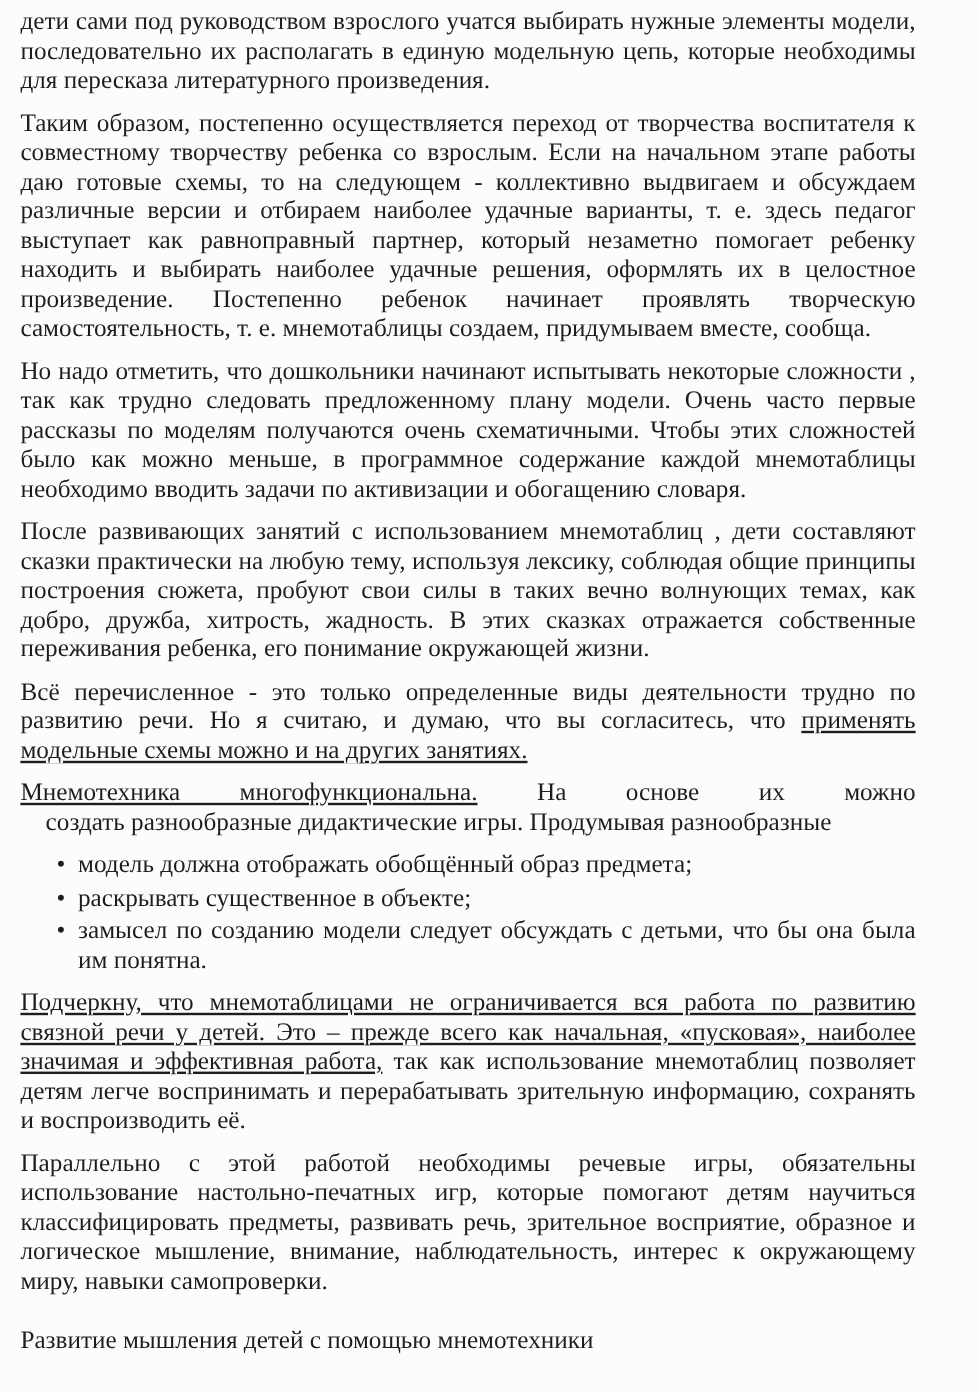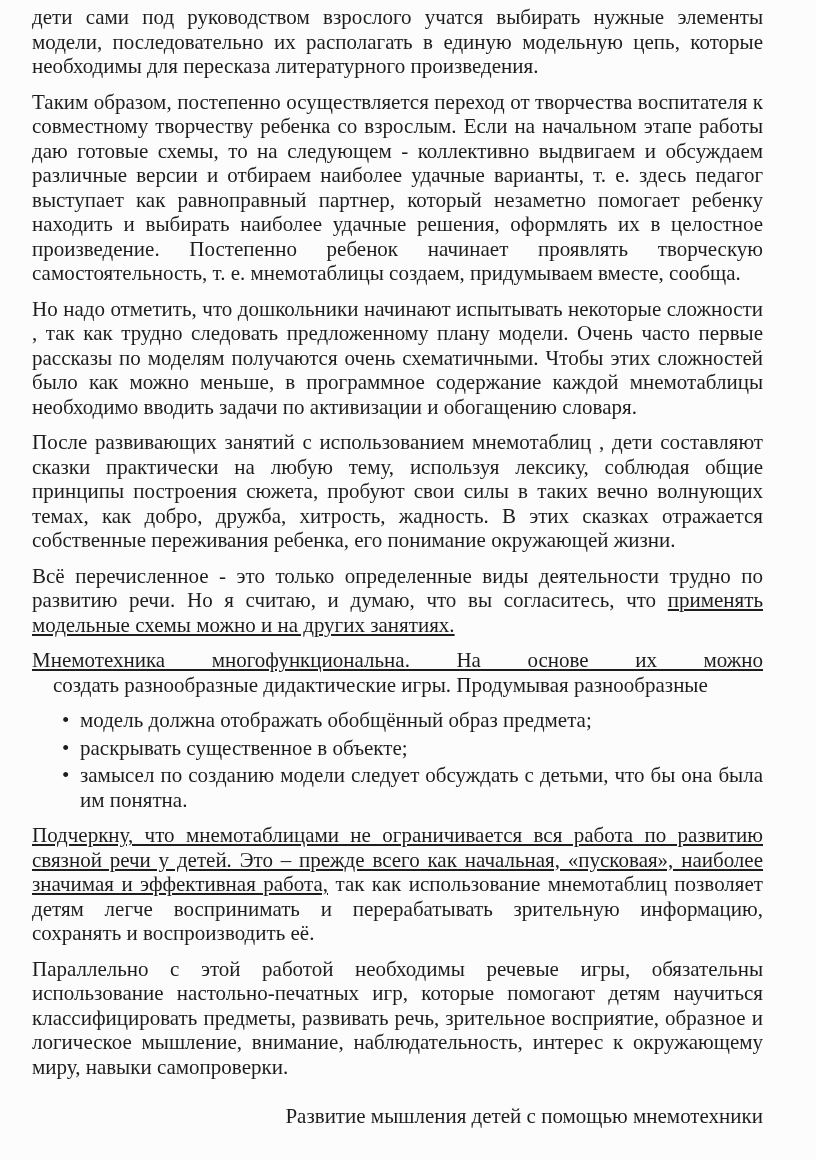--- a/index.html
+++ b/index.html
@@ -4,37 +4,36 @@
 <style>
   html, body { margin: 0; padding: 0; }
   body {
     width: 816px; height: 1160px;
     background: #fcfcfc;
     overflow: hidden;
   }
   .page {
     box-sizing: border-box;
     width: 816px; height: 1160px;
-    padding: 5px 53px 0 32px;
+    padding: 5px 53px 0 17px;
     font-family: "Liberation Serif", "DejaVu Serif", serif;
     font-size: 21px;
     line-height: 24.5px;
     color: #1d1d1d;
     text-align: justify;
   }
   .para { margin: 0 0 11px 0; }
   .u {
     text-decoration: underline;
     text-decoration-thickness: 1.5px;
     text-underline-offset: 2px;
   }
   .line-just {
     text-align: justify;
     text-align-last: justify;
-    text-decoration: underline;
   }
   .line-indent {
     padding-left: 21px;
     text-align: left;
   }
   ul.bullets {
     list-style: none;
     margin: 0 0 11px 0;
     padding: 0;
   }
@@ -45,21 +44,21 @@
     text-align: justify;
   }
   ul.bullets li::before {
     content: "\2022";
     position: absolute;
     left: 30px;
     top: 0;
   }
   .heading {
     margin: 25px 0 0 0;
-    text-align: right;
+    text-align: left;
   }
 </style>
 </head>
 <body>
 
 <div class="page">
 
   <p class="para">дети сами под руководством взрослого учатся выбирать нужные элементы модели, последовательно их располагать в единую модельную цепь, которые необходимы для пересказа литературного произведения.</p>
 
   <p class="para">Таким образом, постепенно осуществляется переход от творчества воспитателя к совместному творчеству ребенка со взрослым. Если на начальном этапе работы даю готовые схемы, то на следующем - коллективно выдвигаем и обсуждаем различные версии и отбираем наиболее удачные варианты, т. е. здесь педагог выступает как равноправный партнер, который незаметно помогает ребенку находить и выбирать наиболее удачные решения, оформлять их в целостное произведение. Постепенно ребенок начинает проявлять творческую самостоятельность, т. е. мнемотаблицы создаем, придумываем вместе, сообща.</p>

